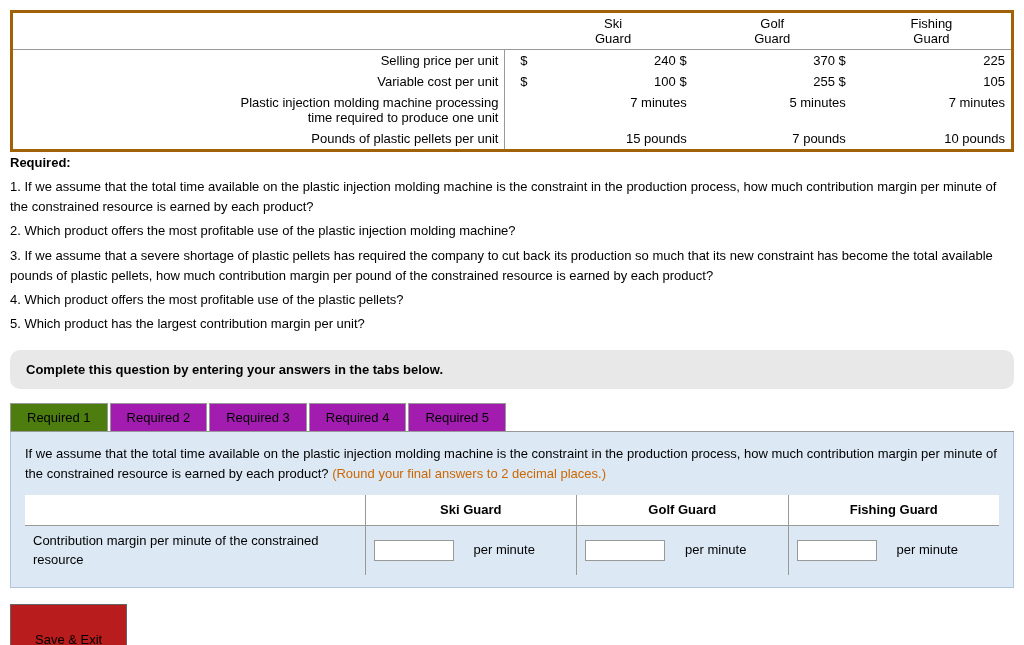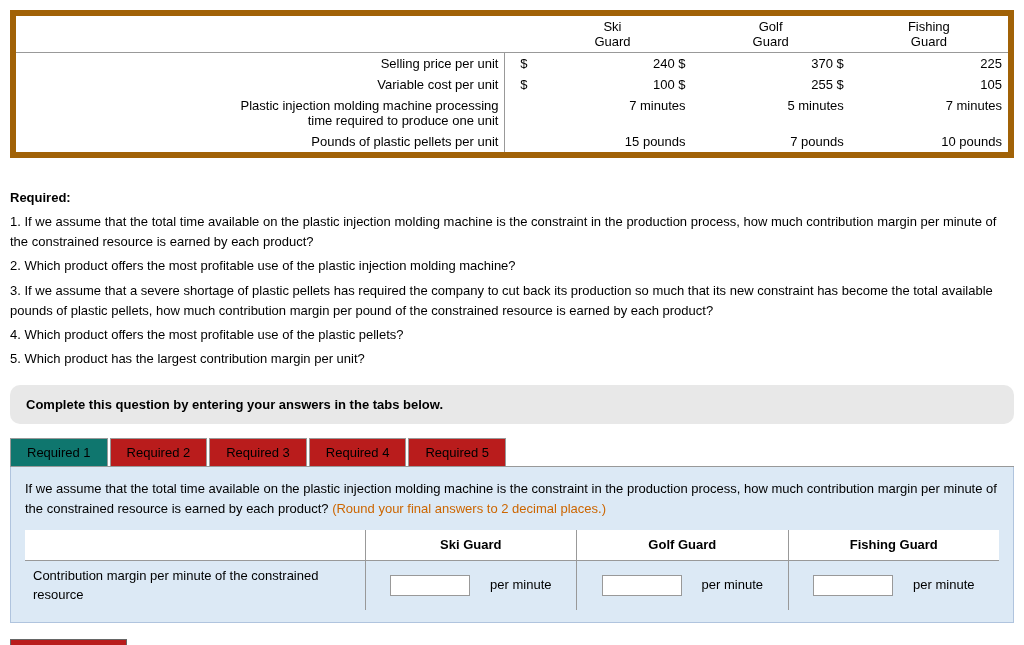--- a/index.html
+++ b/index.html
@@ -6,22 +6,22 @@
     body {
       font-family: Arial, sans-serif;
       font-size: 13px;
       background: #fff;
       color: #000;
       width: 1024px;
       min-height: 645px;
       padding: 10px;
     }
     .top-table-wrapper {
-      margin-bottom: 30px;
-      border: 6px solid #a16207;
+      margin-bottom: 1px;
+      border: 3px solid #a16207;
     }
     .top-table {
       width: 100%;
       border-collapse: collapse;
       font-size: 13px;
     }
     .top-table td {
       padding: 3px 6px;
       vertical-align: top;
       text-align: right;
@@ -53,27 +53,27 @@
     }
     .tabs-row {
       display: flex;
       border-bottom: 1px solid #999;
       margin-bottom: 0;
     }
     .tab {
       padding: 6px 16px;
       border: 1px solid #999;
       border-bottom: none;
-      background: #b91c1c;
+      background: #a21caf;
       cursor: pointer;
       font-size: 13px;
       margin-right: 2px;
     }
     .tab.active {
-      background: #0f766e;
+      background: #4d7c0f;
       font-weight: normal;
     }
     .tab-content {
       border: 1px solid #b0c4de;
       border-top: none;
       padding: 12px 14px;
       background: #dce9f5;
       font-size: 13px;
       line-height: 1.5;
       margin-bottom: 16px;
@@ -102,21 +102,20 @@
     .answer-table tbody td:not(:first-child) {
       border-left: 1px solid #999;
     }
     .answer-table tbody tr {
       border-top: 1px solid #ccc;
     }
     .input-group {
       display: flex;
       align-items: center;
       gap: 20px;
-      justify-content: center;
     }
     .answer-input {
       width: 80px;
       border: 1px solid #999;
       padding: 2px 4px;
       font-size: 13px;
     }
     .bottom-buttons {
       display: flex;
       gap: 10px;

